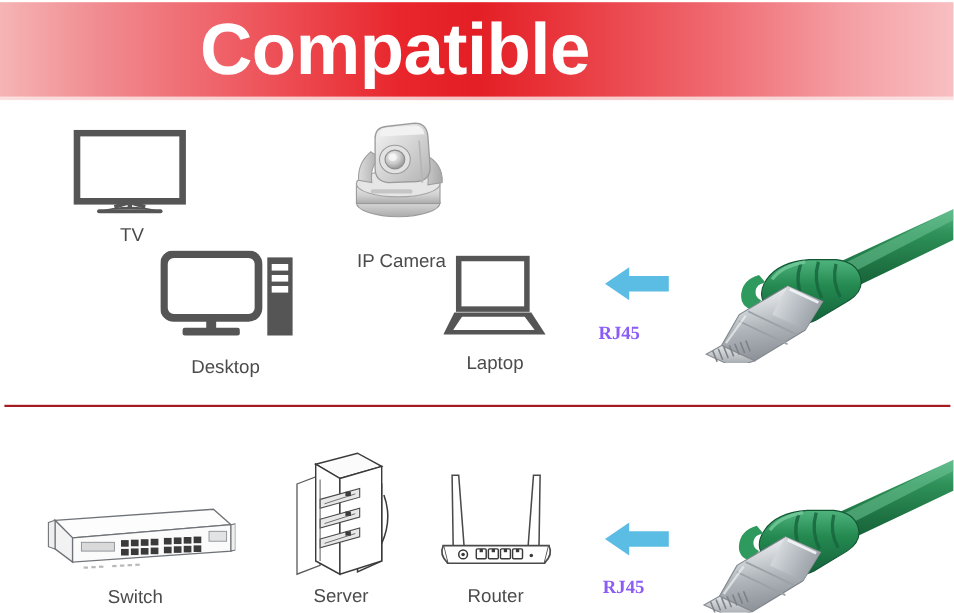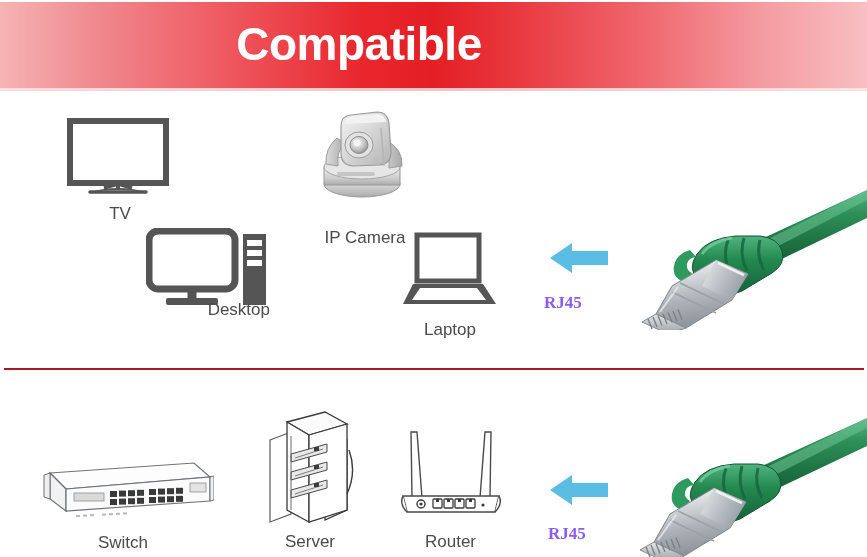--- a/index.html
+++ b/index.html
@@ -36,21 +36,21 @@
   }
   #banner-title {
     position: absolute;
     left: 0;
     top: 0;
     width: 718px;
     height: 86px;
     line-height: 84px;
     text-align: center;
     color: #ffffff;
-    font-size: 46px;
+    font-size: 66px;
     font-weight: bold;
     letter-spacing: -0.5px;
     font-family: "Liberation Sans", sans-serif;
     white-space: nowrap;
   }
   #banner-bottom-edge {
     position: absolute;
     left: 0;
     top: 88px;
     width: 867px;
@@ -184,21 +184,21 @@
       <rect x="12" y="12" width="68" height="40" rx="3" fill="#ffffff"></rect>
       <path d="M46 61 L46 71" stroke="#555555" stroke-width="9"></path>
       <rect x="20" y="70" width="52" height="7" rx="2" fill="#555555"></rect>
 
       <rect x="97" y="6" width="23" height="71" fill="#555555"></rect>
       <rect x="101" y="12" width="15" height="6" fill="#ffffff"></rect>
       <rect x="101" y="22" width="15" height="6" fill="#ffffff"></rect>
       <rect x="101" y="32" width="15" height="6" fill="#ffffff"></rect>
     </svg>
   </div>
-  <div class="item-label" style="left:0; top:72px; width:130px;text-align:right;">Desktop</div>
+  <div class="item-label" style="left:0; top:96px; width:130px;">Desktop</div>
 </div>
 
 <div class="item" style="left:400px; top:232px; width:100px; height:105px;">
   <div class="icon-box" style="left:3px; top:0;">
     <svg width="96" height="78" viewBox="0 0 96 78">
 
       <rect x="14" y="3" width="62" height="46" fill="none" stroke="#555555" stroke-width="5"></rect>
       <rect x="19" y="8" width="52" height="36" fill="#ffffff"></rect>
 
       <path d="M10 52 L80 52 L93 72 L0 72 Z" fill="#555555"></path>

